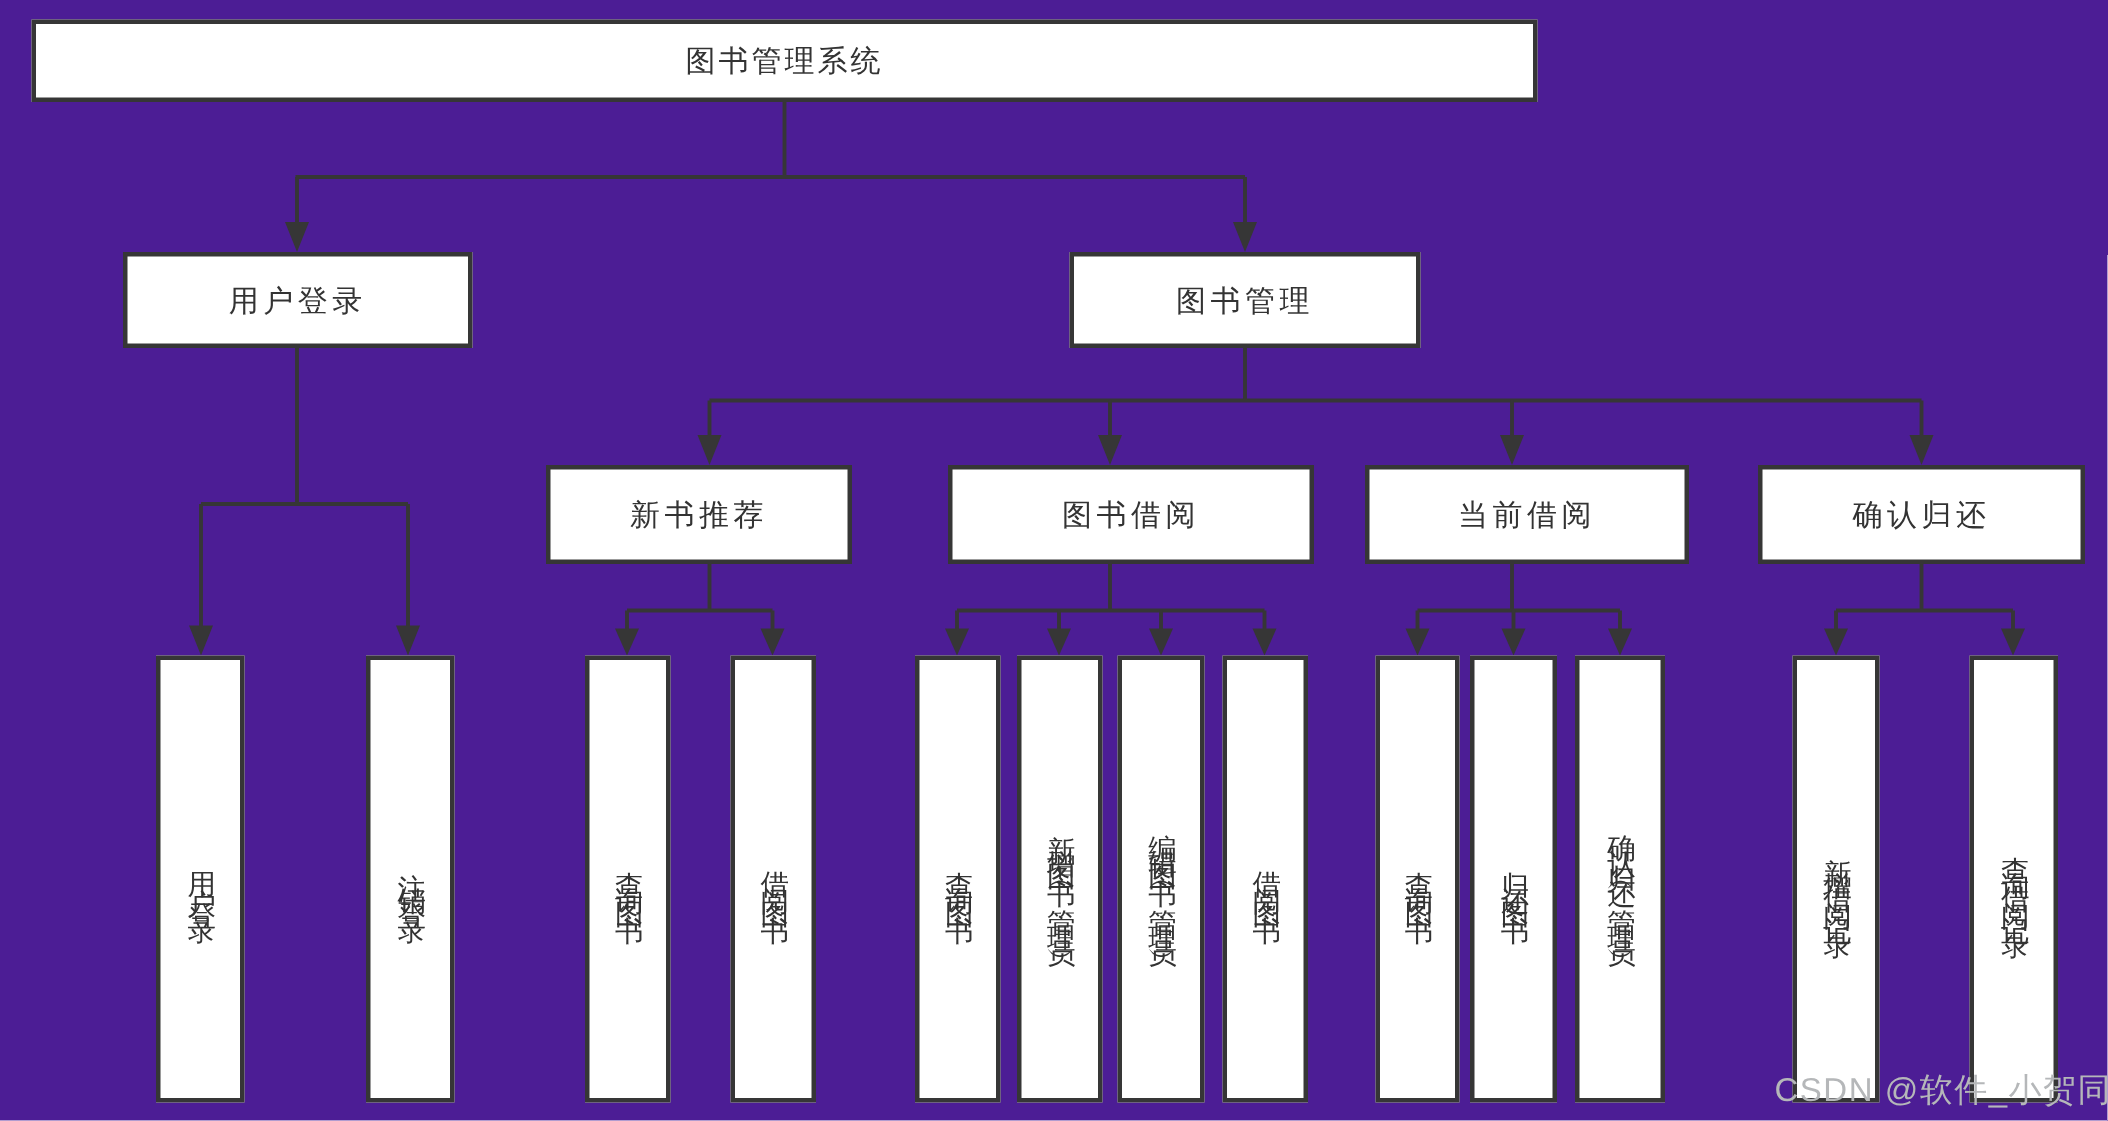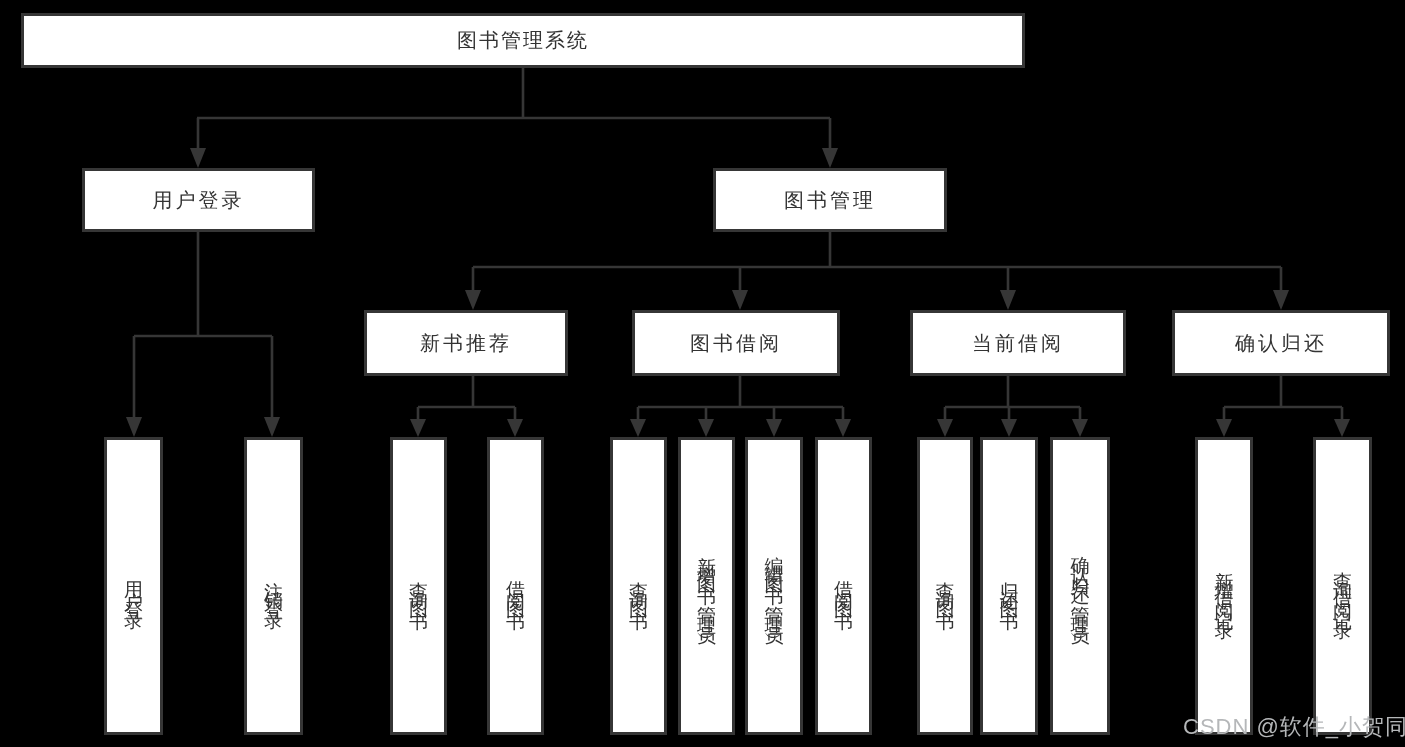--- a/index.html
+++ b/index.html
@@ -1,20 +1,20 @@
 <!DOCTYPE html>
 <html><head>
 <meta charset="utf-8">
 <style>
   html,body { margin:0; padding:0; background:#ffffff; }
   #canvas {
     position: relative;
     width: 1405px;
     height: 747px;
-    background: #000000;
+    background: #4c1d95;
     font-family: "Liberation Sans", sans-serif;
     color: #333333;
     overflow: hidden;
   }
   #connectors {
     position: absolute;
     left: 0; top: 0;
     width: 1405px;
     height: 747px;
   }
@@ -43,21 +43,21 @@
     color: #333333;
   }
   
   .n-root    { left:21px;  top:13px;  width:1004px; height:55px; }
   
   .n-login   { left:82px;  top:168px; width:233px;  height:64px; }
   .n-mgmt    { left:713px; top:168px; width:234px;  height:64px;text-align:center; }
   
   .l3 { top:310px; height:66px; }
   .n-rec     { left:364px;  width:204px; }
-  .n-bor     { left:632px;  width:208px;text-align:right; }
+  .n-bor     { left:632px;  width:244px;text-align:right; }
   .n-cur     { left:900px;  width:216px;margin-left:10px; }
   .n-hist    { left:1172px; width:218px; }
   
   .leaf { top:437px; height:298px; }
   .f-ulogin  { left:104px;  width:59px; }
   .f-logout  { left:244px;  width:59px; }
   .f-rec-q   { left:390px;  width:57px; }
   .f-rec-b   { left:487px;  width:57px; }
   .f-bb-q    { left:610px;  width:57px; }
   .f-bb-add  { left:678px;  width:57px; }

